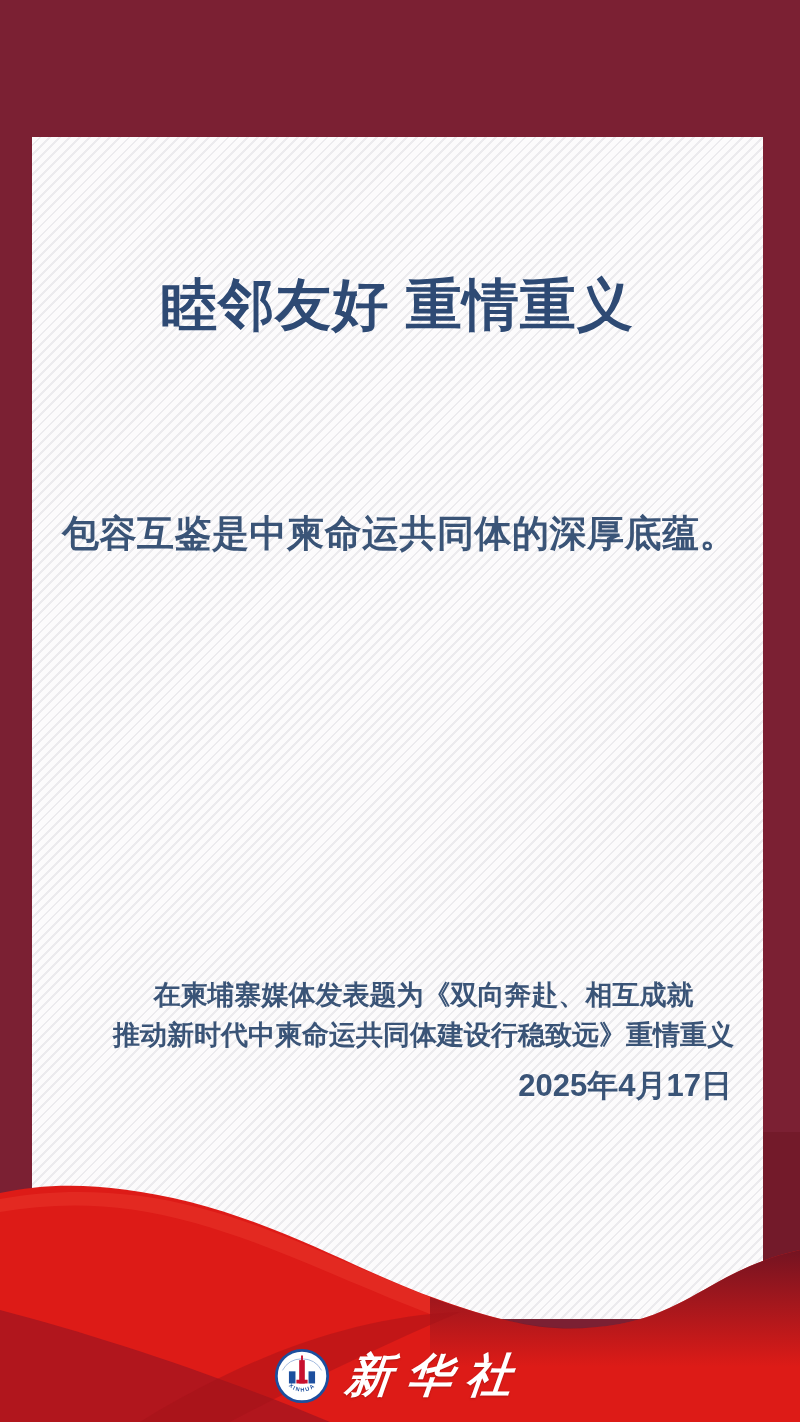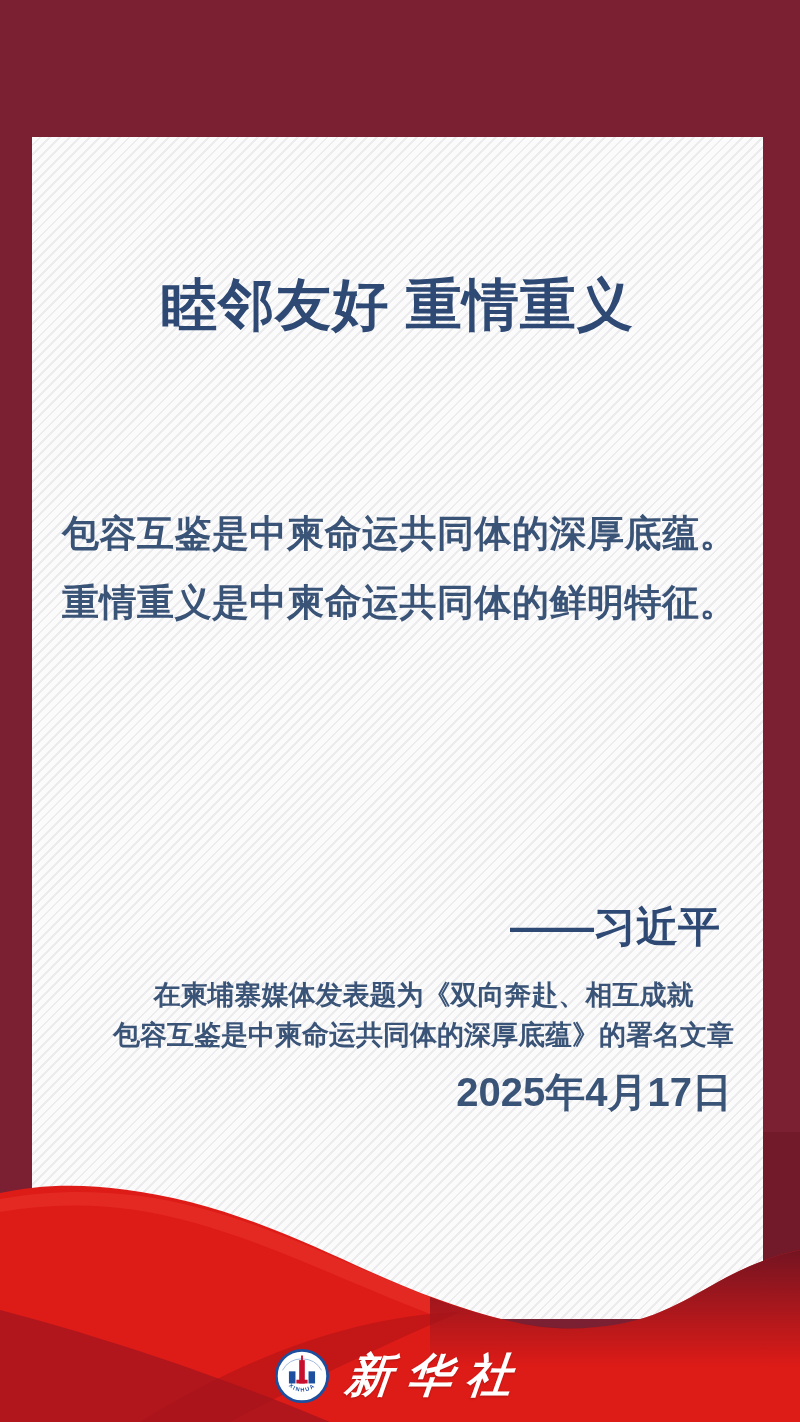--- a/index.html
+++ b/index.html
@@ -95,21 +95,21 @@
     line-height: 40px;
     font-weight: 700;
     color: var(--body-text, #3a5477);
   }
 
   .quote-date {
     position: absolute;
     right: 31px;
     top: 928px;
     margin: 0;
-    font-size: 40px;
+    font-size: 31px;
     font-weight: 600;
     color: var(--body-text, #3a5477);
   }
 
   .bottom-waves {
     position: absolute;
     left: 0;
     top: 1132px;
     width: 800px;
     height: 290px;
@@ -148,28 +148,26 @@
 <div class="poster">
 
   <div class="quote-card">
 
     <h1 class="poster-title">
       <span>睦邻友好 重情重义</span><br>
     </h1>
 
     <div class="quote-body">
       <p>包容互鉴是中柬命运共同体的深厚底蕴。</p>
-      <p>重情重义是中柬命运共同体的鲜明特征。</p>
     </div>
 
-    <p class="attribution">——习近平</p>
 
     <div class="source-block">
       <p>在柬埔寨媒体发表题为《双向奔赴、相互成就</p>
-      <p>包容互鉴是中柬命运共同体的深厚底蕴》的署名文章</p>
+      <p>推动新时代中柬命运共同体建设行稳致远》重情重义</p>
     </div>
 
     <p class="quote-date">2025年4月17日</p>
 
   </div>
 
   <svg class="bottom-waves" viewBox="0 0 800 290" preserveAspectRatio="none" aria-hidden="true">
     <defs>
       <linearGradient id="shadowFade" x1="0" y1="0" x2="0" y2="1">
         <stop offset="0" stop-color="#6e1322" stop-opacity="0.95"></stop>

